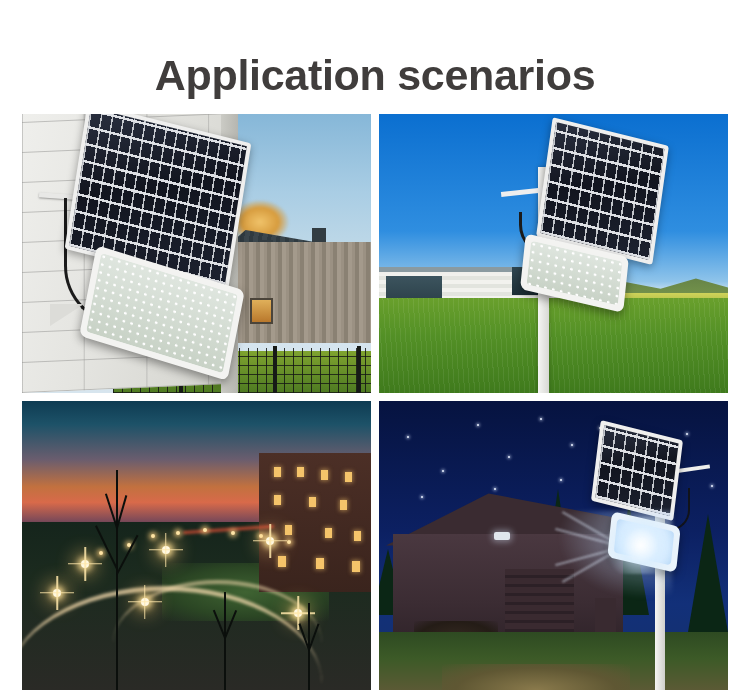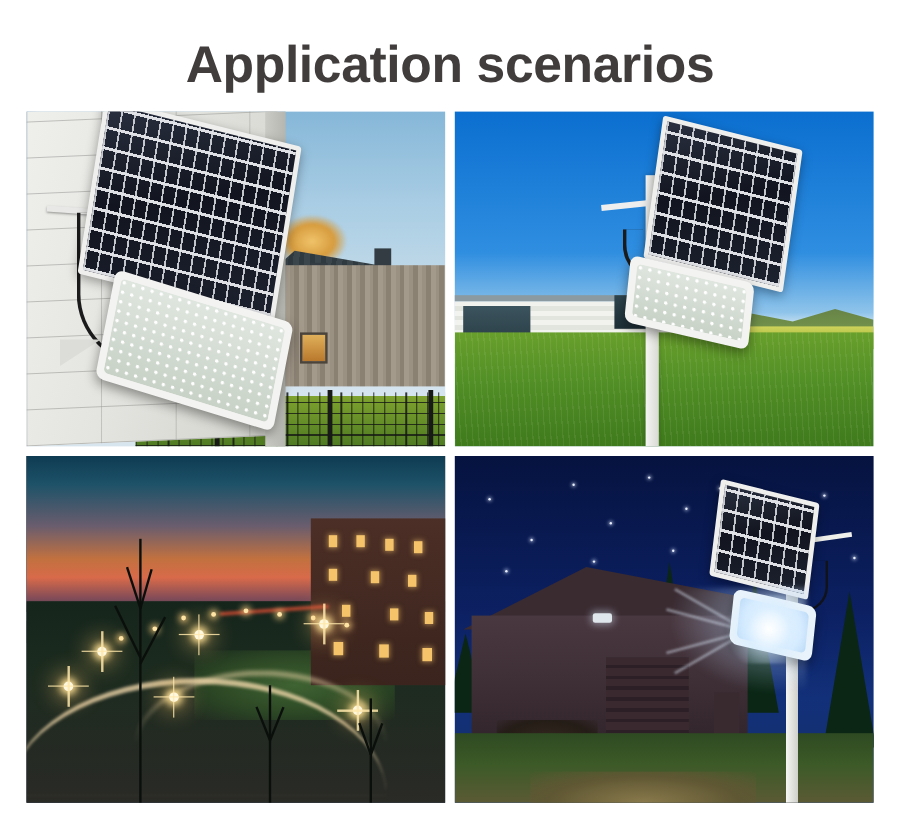--- a/index.html
+++ b/index.html
@@ -2,21 +2,21 @@
 <html><head>
 <meta charset="utf-8">
 <style>
   * { box-sizing: border-box; margin: 0; padding: 0; }
   html, body {
     width: 750px; height: 693px;
     background: #ffffff;
     font-family: "Liberation Sans", sans-serif;
     overflow: hidden;
   }
-  .page { position: relative; width: 750px; height: 547px; background: #fff; }
+  .page { position: relative; width: 750px; height: 547px; background: #fff; margin-top: 21px; }
 
   .page-title {
     position: absolute;
     top: 26px; left: 0; width: 750px;
     text-align: center;
     font-size: 43px;
     font-weight: bold;
     color: #403d3c;
     letter-spacing: -0.3px;
     line-height: 56px;

